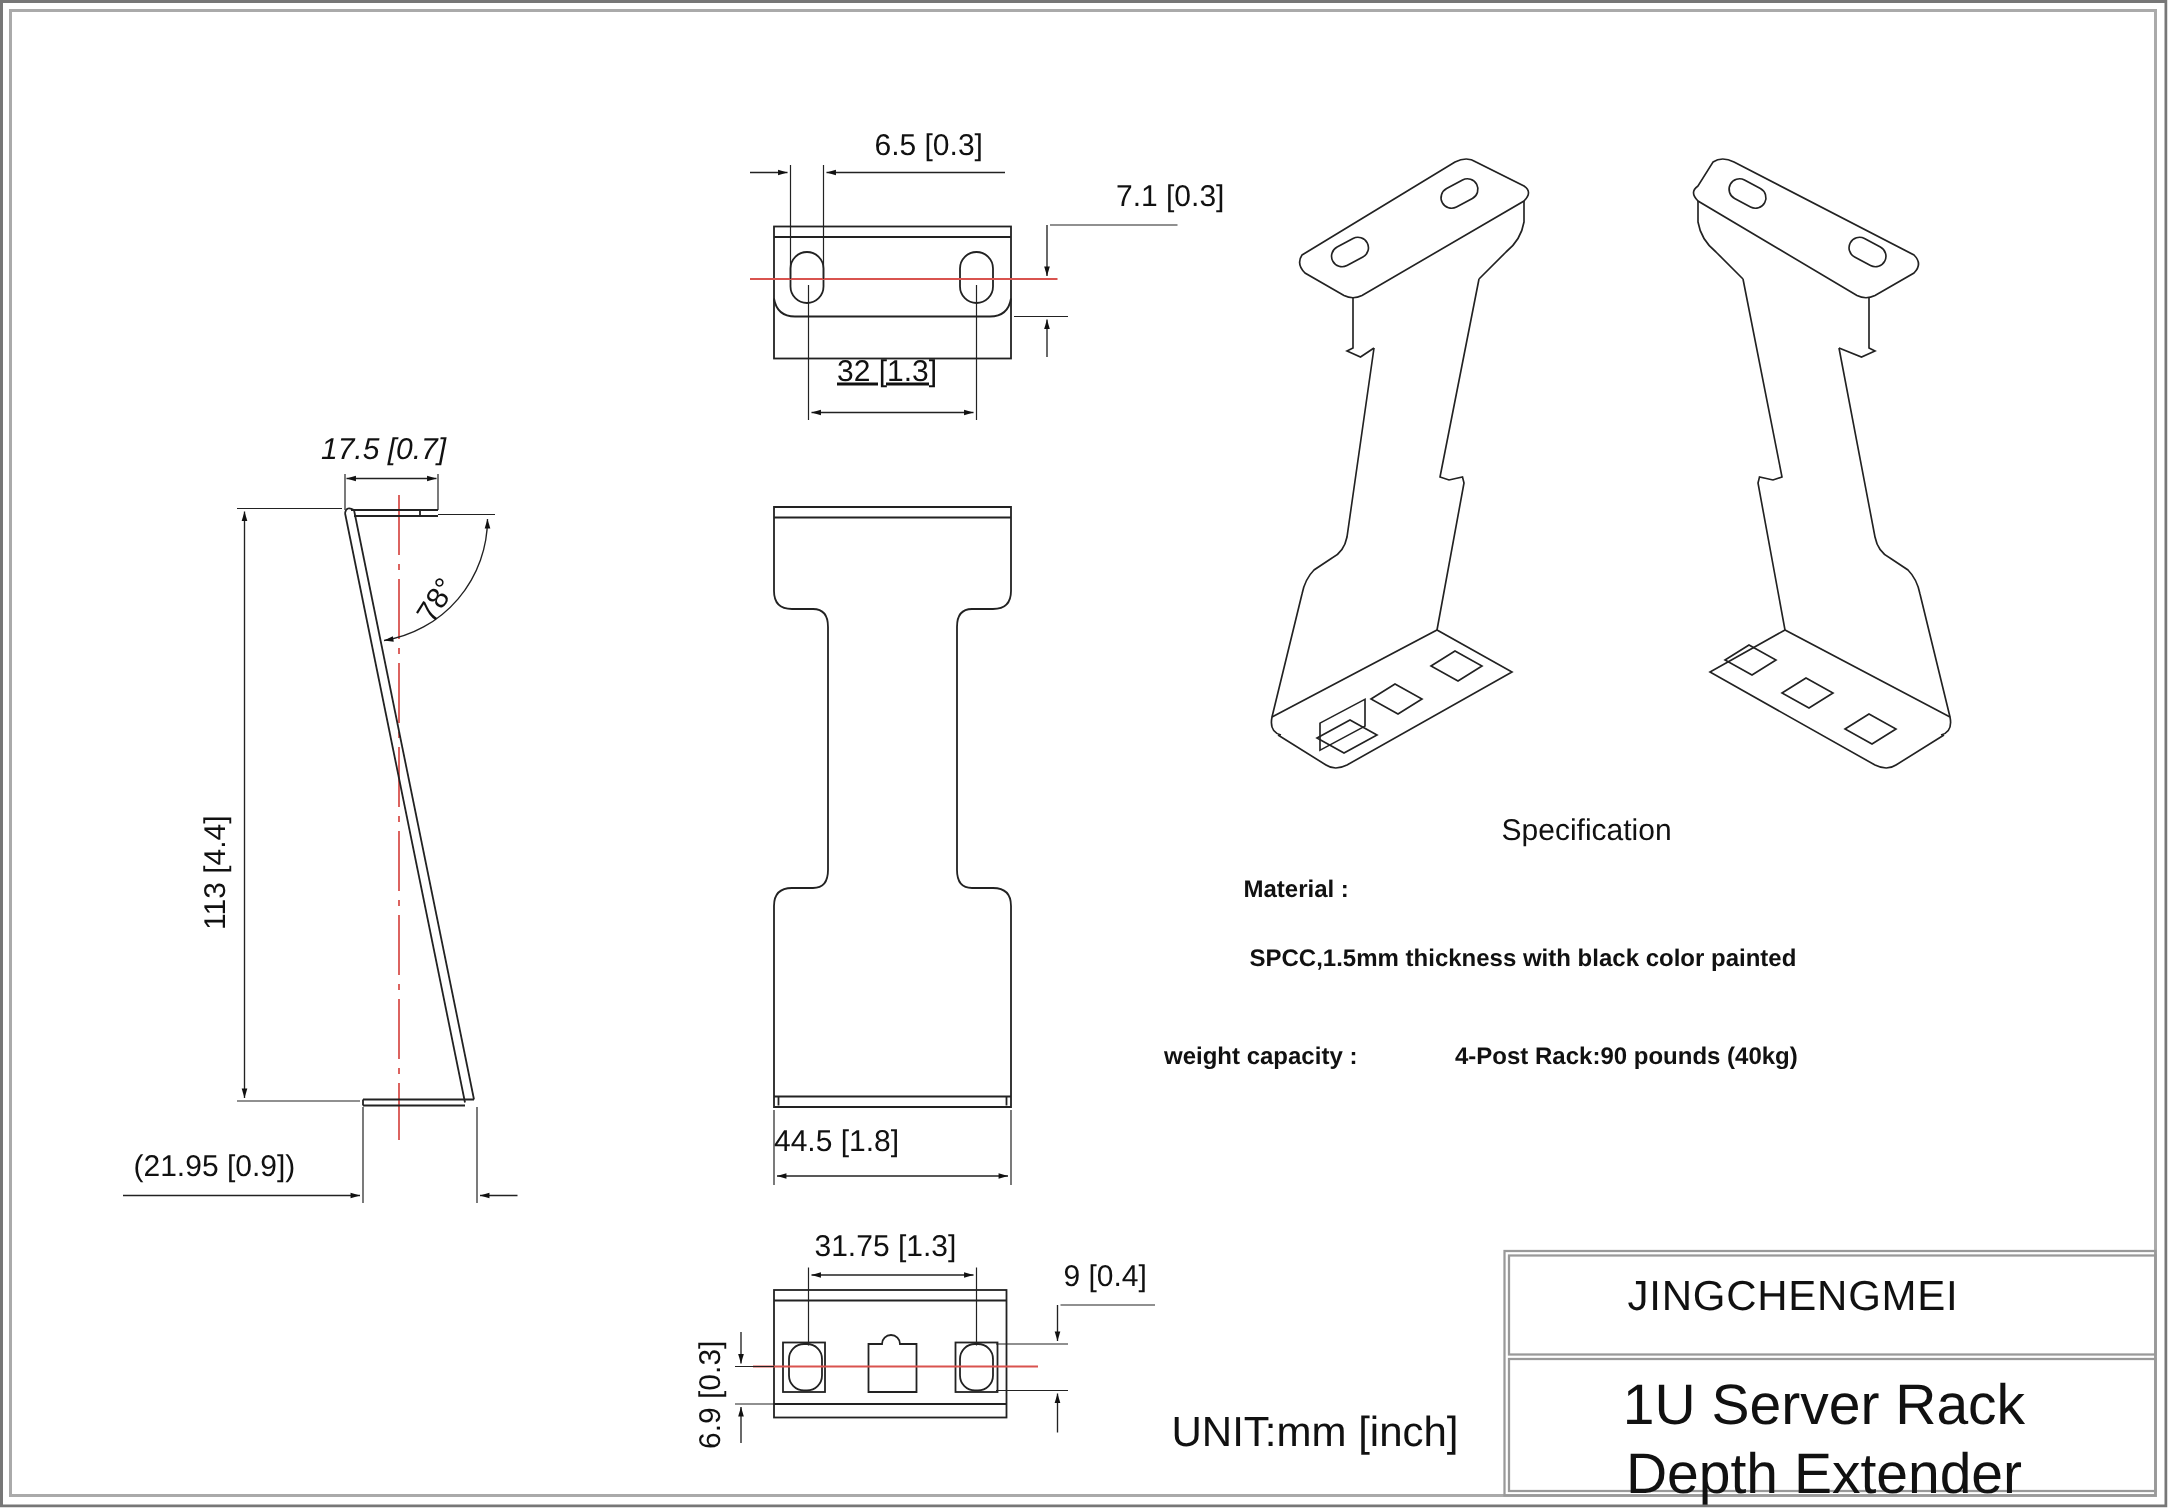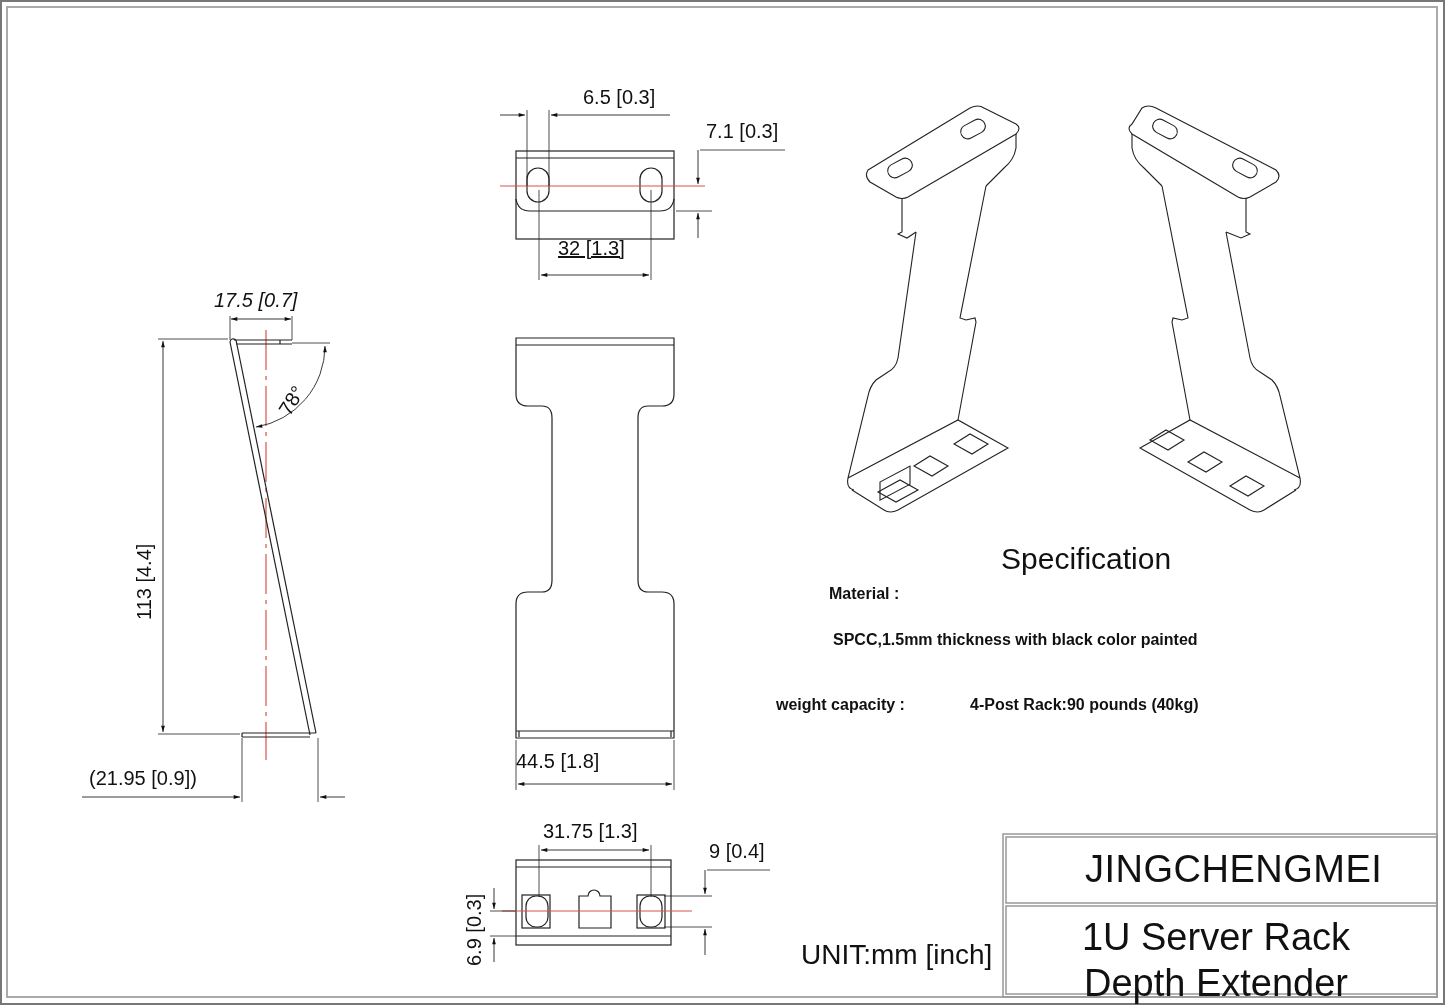--- a/index.html
+++ b/index.html
@@ -1,24 +1,24 @@
 <!DOCTYPE html>
 <html><head>
 <meta charset="utf-8">
 <style>
   html, body { margin:0; padding:0; background:#fff; }
   body { width:1445px; height:1005px; position:relative; overflow:hidden; font-family:"Liberation Sans", sans-serif; color:#111; }
   .sheet { position:absolute; left:0; top:0; width:1445px; height:1005px; }
   svg { position:absolute; left:0; top:0; }
   .lbl { position:absolute; font-family:"Liberation Sans", sans-serif; font-size:20px; color:#111; white-space:nowrap; line-height:1; }
   .rot { transform-origin: left top; }
-  .spec-title { font-size:30px; }
+  .spec-title { font-size:20px; }
   .spec { font-size:16px;font-weight:bold; }
-  .unit { font-size:28px;margin-left:20px; }
-  .tb-brand { font-size:38px; letter-spacing:0.5px; }
+  .unit { font-size:28px; }
+  .tb-brand { font-size:28px; letter-spacing:0.5px; }
   .tb-prod { font-size:38px; text-align:center; line-height:1.2; }
 </style>
 </head>
 <body>
 
 <div class="sheet">
 
 <svg width="1445" height="1005" viewBox="0 0 1445 1005">
   <defs>
     <marker id="arr" viewBox="0 0 10 10" refX="10" refY="5" markerWidth="10" markerHeight="7" orient="auto-start-reverse">
@@ -164,21 +164,21 @@
     <path d="M1230,486 L1246,476 L1264,486 L1248,496 Z"></path>
   </g>
 </svg>
 
 <div class="lbl" style="left:214px;top:290px;font-style:italic;">17.5 [0.7]</div>
 <div class="lbl rot" style="left:275px;top:408px;transform:rotate(-58deg);">78°</div>
 <div class="lbl rot" style="left:134px;top:620px;transform:rotate(-90deg);">113 [4.4]</div>
 <div class="lbl" style="left:89px;top:768px;">(21.95 [0.9])</div>
 
 <div class="lbl" style="left:583px;top:87px;">6.5 [0.3]</div>
-<div class="lbl" style="left:706px;top:121px;">7.1 [0.3]</div>
+<div class="lbl" style="left:744px;top:121px;">7.1 [0.3]</div>
 <div class="lbl" style="left:558px;top:238px;text-decoration:underline;">32 [1.3]</div>
 
 <div class="lbl" style="left:516px;top:751px;">44.5 [1.8]</div>
 
 <div class="lbl" style="left:543px;top:821px;">31.75 [1.3]</div>
 <div class="lbl" style="left:709px;top:841px;">9 [0.4]</div>
 <div class="lbl rot" style="left:464px;top:966px;transform:rotate(-90deg);">6.9 [0.3]</div>
 
 <div class="lbl spec-title" style="left:1001px;top:544px;">Specification</div>
 <div class="lbl spec" style="left:829px;top:586px;">Material :</div>

